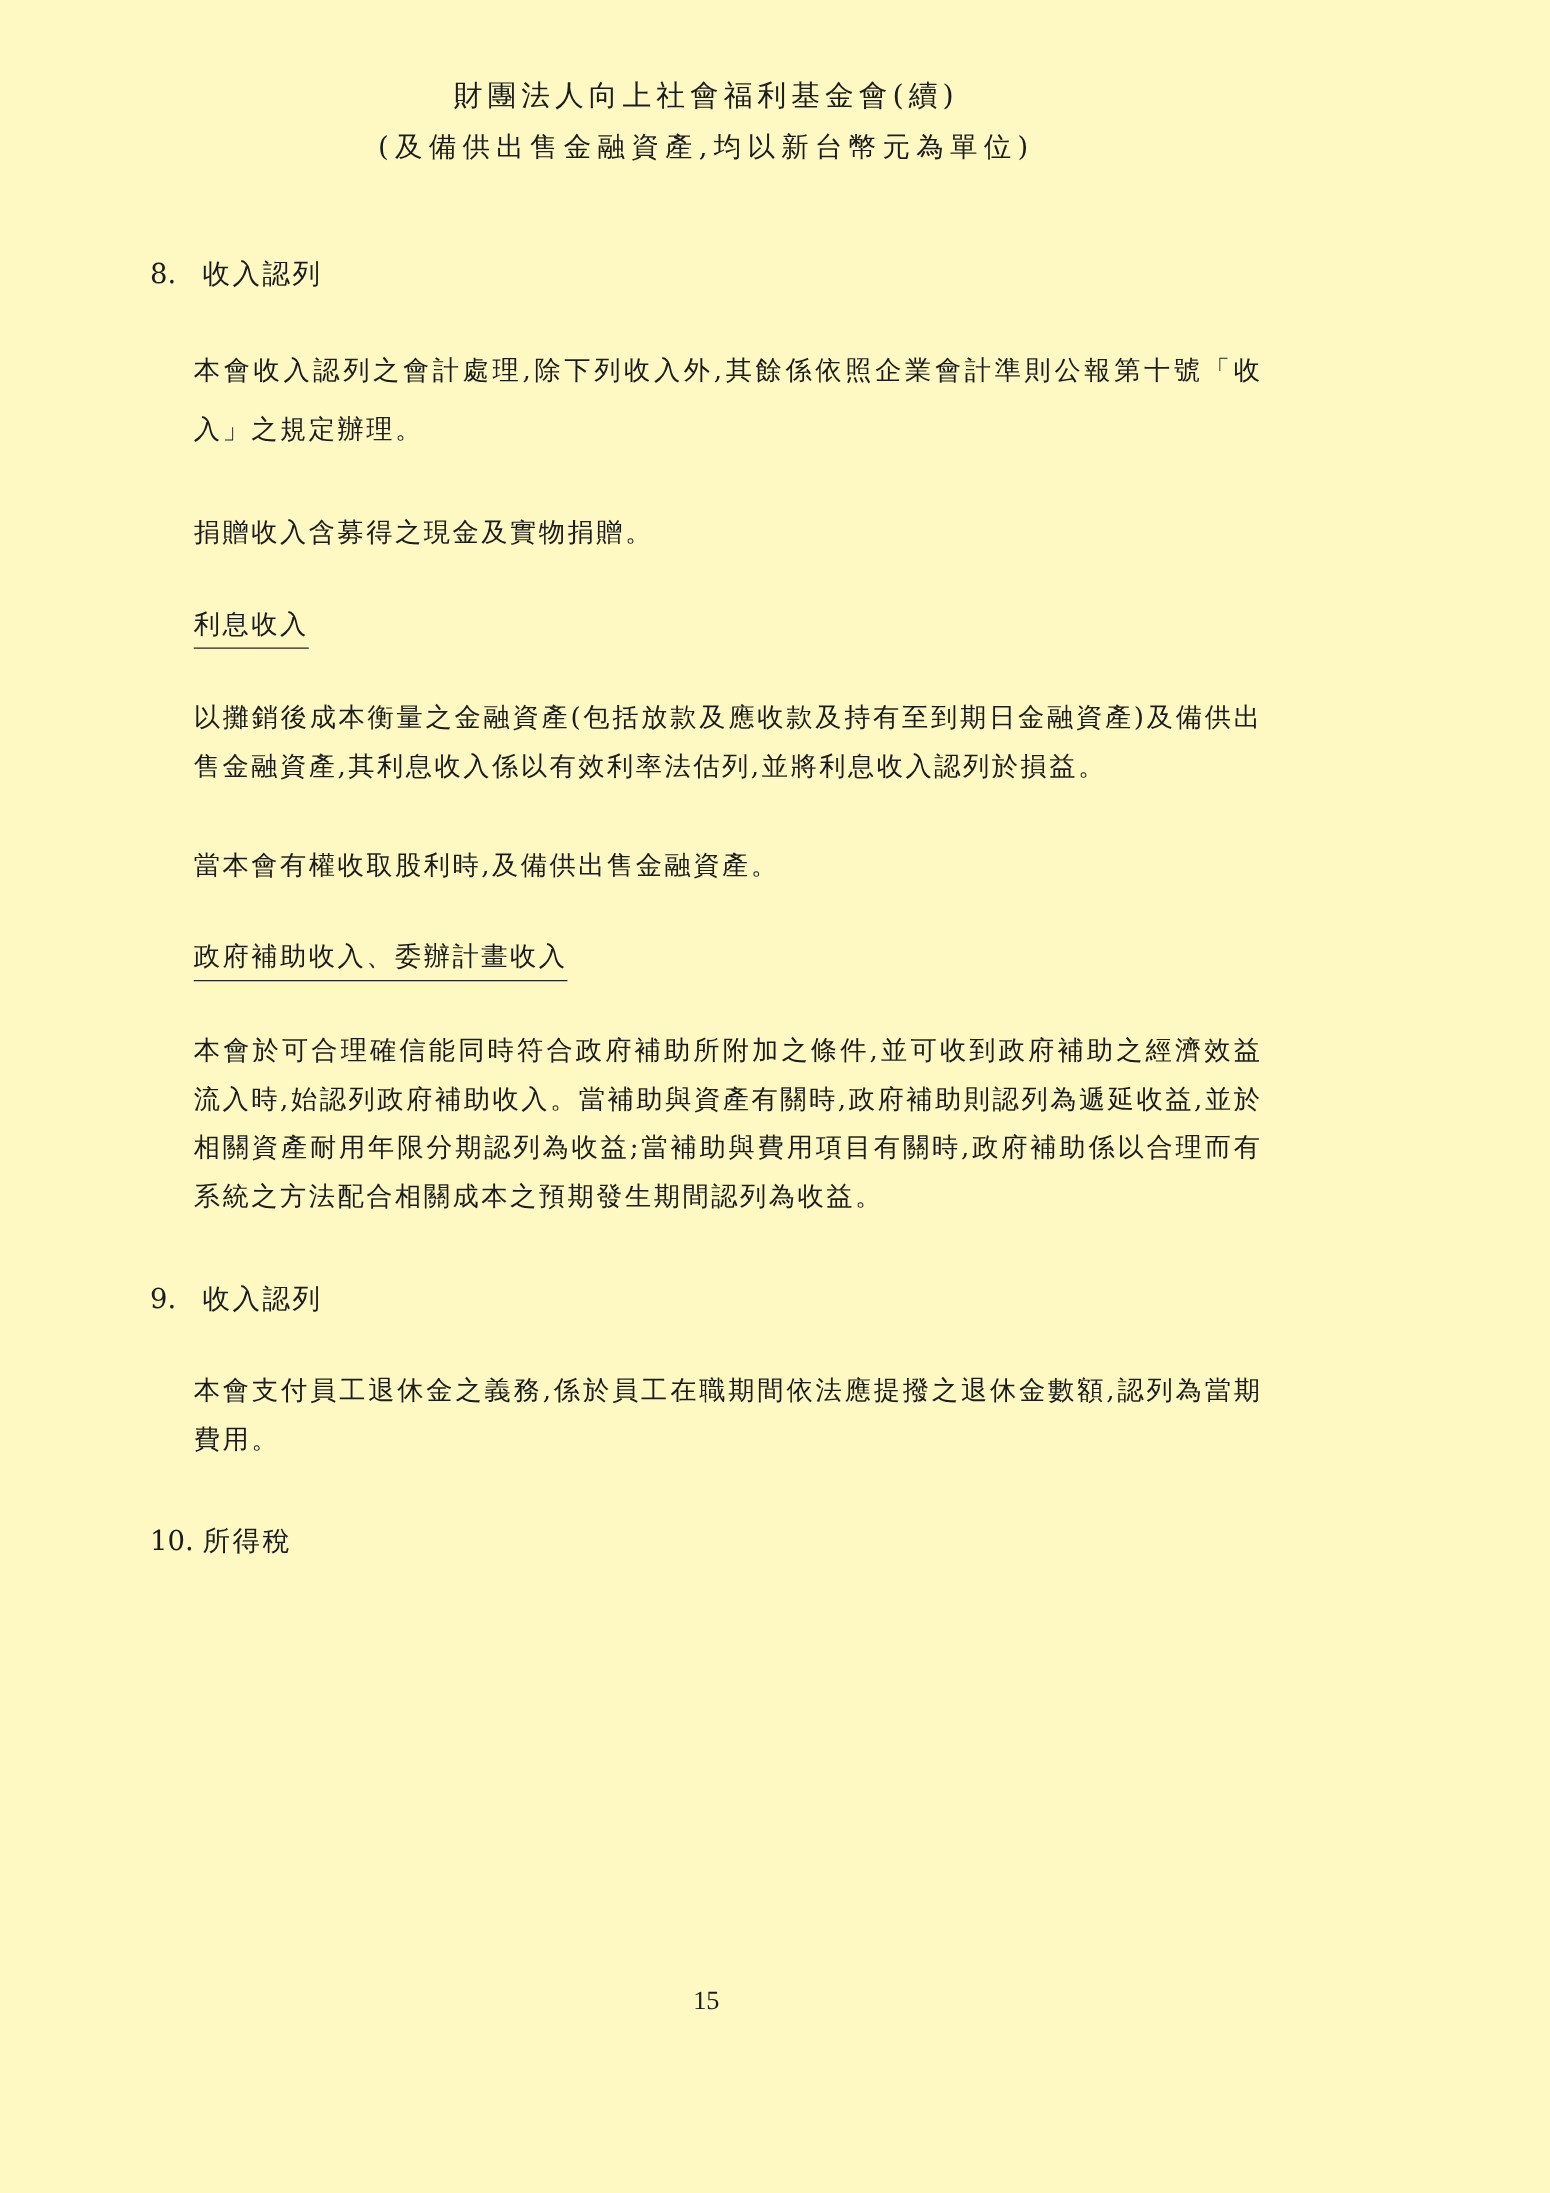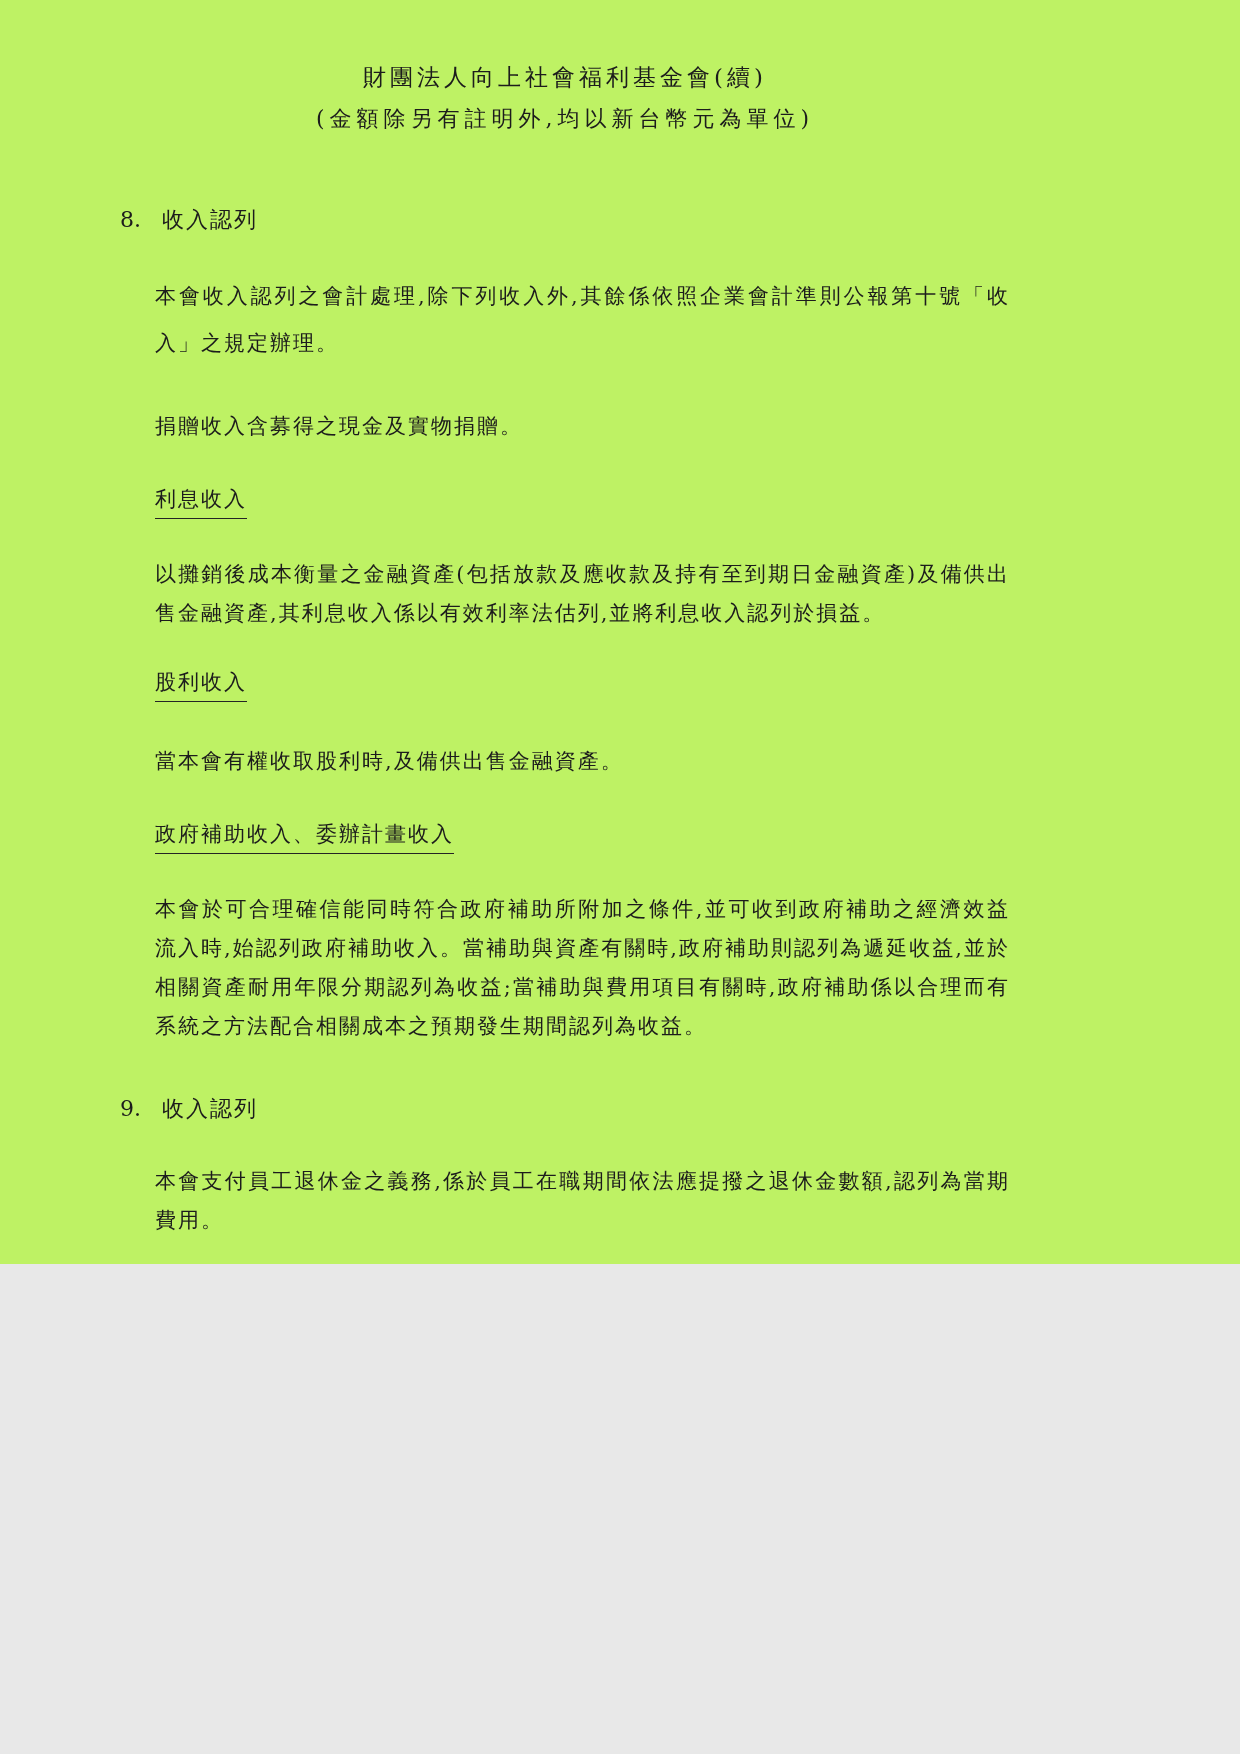--- a/index.html
+++ b/index.html
@@ -3,23 +3,23 @@
 <meta charset="utf-8">
 <style>
   html, body {
     margin: 0;
     padding: 0;
     background: #e8e8e8;
   }
   .page {
     position: relative;
     width: 1240px;
-    height: 1264px;
+    height: 1754px;
     margin: 0 auto;
-    background: #bef264;
+    background: #fef9c3;
     color: #1c1c1c;
     font-family: "DejaVu Serif", "Liberation Serif", serif;
     overflow: hidden;
   }
   .header {
     padding-top: 56px;
     width: 890px;
     margin-left: 120px;
     text-align: center;
   }
@@ -87,42 +87,39 @@
     font-family: Liberation Serif, serif;
   }
 </style>
 </head>
 <body>
 
 <div class="page">
 
   <div class="header">
     <div class="title">財團法人向上社會福利基金會(續)</div>
-    <div class="subtitle">(金額除另有註明外,均以新台幣元為單位)</div>
+    <div class="subtitle">(及備供出售金融資產,均以新台幣元為單位)</div>
   </div>
 
   <div class="content">
 
     <div class="section">
       <div class="sec-heading">
         <span class="sec-num">8.</span>
         <span class="sec-title">收入認列</span>
       </div>
       <p class="para first-block">本會收入認列之會計處理,除下列收入外,其餘係依照企業會計準則公報第十號「收入」之規定辦理。</p>
 
       <p class="para">捐贈收入含募得之現金及實物捐贈。</p>
 
       <div class="subhead">
         <span class="u">利息收入</span>
       </div>
       <p class="para lh-tight">以攤銷後成本衡量之金融資產(包括放款及應收款及持有至到期日金融資產)及備供出售金融資產,其利息收入係以有效利率法估列,並將利息收入認列於損益。</p>
 
-      <div class="subhead">
-        <span class="u">股利收入</span>
-      </div>
       <p class="para">當本會有權收取股利時,及備供出售金融資產。</p>
 
       <div class="subhead">
         <span class="u">政府補助收入、委辦計畫收入</span>
       </div>
       <p class="para lh-tight">本會於可合理確信能同時符合政府補助所附加之條件,並可收到政府補助之經濟效益流入時,始認列政府補助收入。當補助與資產有關時,政府補助則認列為遞延收益,並於相關資產耐用年限分期認列為收益;當補助與費用項目有關時,政府補助係以合理而有系統之方法配合相關成本之預期發生期間認列為收益。</p>
     </div>
 
     <div class="section">
       <div class="sec-heading">

